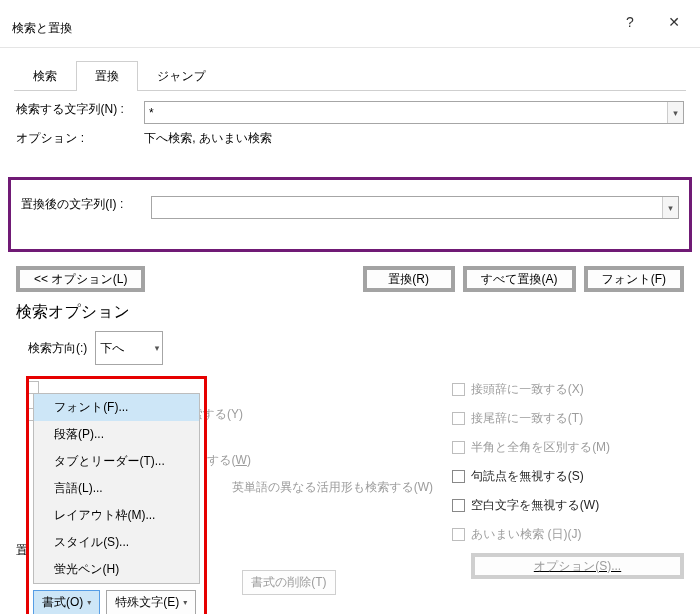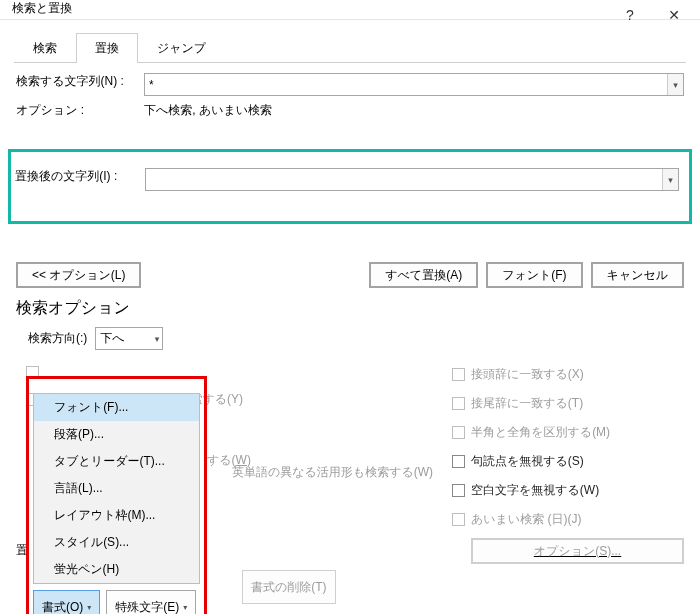--- a/index.html
+++ b/index.html
@@ -1,54 +1,54 @@
 <!DOCTYPE html>
 <html><head>
 <meta charset="utf-8">
 <style>
   * { box-sizing: border-box; font-family: "Meiryo UI", "Yu Gothic UI", sans-serif; }
   body { margin: 0; background: #fff; width: 700px; height: 614px; overflow: hidden; font-size: 12px; color: #000; }
-  .titlebar { height: 20px; background: #fff; display: flex; align-items: flex-start; padding: 0 4px 0 12px; border-bottom: 1px solid #e5e5e5; }
+  .titlebar { height: 48px; background: #fff; display: flex; align-items: flex-end; padding: 0 4px 10px 12px; border-bottom: 1px solid #e5e5e5; }
   .titlebar .title { flex: 1; font-size: 12px; }
   .titlebar .btn { width: 44px; height: 30px; display: flex; align-items: center; justify-content: center; font-size: 14px; color: #333; cursor: default; }
   .tabs { display: flex; align-items: flex-end; padding: 12px 14px 0 14px; }
   .tab { padding: 6px 18px; border: 1px solid transparent; border-bottom: none; font-size: 12px; cursor: default; position: relative; top: 1px; }
   .tab.active { border-color: #cfcfcf; background: #fff; }
   .tab-underline { border-bottom: 1px solid #cfcfcf; margin: 0 14px; }
   .form-area { padding: 10px 16px 0 16px; }
   .row { display: flex; align-items: flex-start; margin-bottom: 6px; }
   .lbl { width: 128px; font-size: 12px; }
   .field-wrap { flex: 1; position: relative; }
   .combo { width: 100%; height: 23px; border: 1px solid #a6a6a6; padding: 2px 18px 2px 4px; font-size: 12px; background: #fff; }
   .combo-btn { position: absolute; right: 1px; top: 1px; width: 16px; height: 21px; display:flex; align-items:center; justify-content:center; font-size:9px; color:#555; border-left:1px solid #ccc; background:#f5f5f5;}
-  .replace-box { margin: 30px 8px 34px 8px; border: 3px solid #14b8a6; padding: 16px 10px 24px 4px; }
+  .replace-box { margin: 30px 8px 10px 8px; border: 3px solid #701a75; padding: 16px 10px 24px 10px; }
   .replace-box .row .lbl{ width:130px;}
   .btnrow { display: flex; align-items: center; padding: 4px 16px; gap: 8px; }
   .push { margin-left: auto; }
-  .btn-std { height: 26px; border: 2px solid #a3a3a3; background: #fdfdfd; padding: 0 14px; font-size: 12px; min-width: 92px; cursor: default; display:flex; align-items:center; justify-content:center;}
+  .btn-std { height: 26px; border: 4px solid #a3a3a3; background: #fdfdfd; padding: 0 14px; font-size: 12px; min-width: 92px; cursor: default; display:flex; align-items:center; justify-content:center;}
   .btn-std.small{min-width:auto;}
   .section-label { padding: 6px 16px 2px 16px; font-size: 16px; }
   .dir-row { display: flex; align-items: center; padding: 6px 16px 6px 28px; gap: 8px; }
-  .select { height: 23px; border: 1px solid #a6a6a6; background:#fff; display:flex; align-items:center; padding:0 4px; width:68px; position:relative;}
+  .select { height: 34px; border: 1px solid #a6a6a6; background:#fff; display:flex; align-items:center; padding:0 4px; width:68px; position:relative;}
   .select .arrow{position:absolute;right:3px;font-size:9px;color:#555;}
   .checkgrid { display: flex; padding: 4px 16px 0 26px; }
   .col { flex: 1; }
   .col.right{flex:0 0 232px;}
   .chk { display: flex; align-items: center; gap: 6px; padding: 6px 0; font-size: 12px; color: #222; }
   .chk .box { width: 13px; height: 13px; border: 1px solid #888; background: #fff; flex-shrink:0;}
   .chk.disabled { color: #9c9c9c; }
   .chk.disabled .box { border-color: #bdbdbd; }
   .sub-opt-btn { margin-left: 19px; margin-top:4px;text-decoration:underline;}
   .popup-wrap{position:absolute; left:26px; top:376px; width:181px; border:3px solid #e60000; background:transparent; z-index:10; padding-bottom:4px;}
   .popup-clip{height:14px;}
   .popup-menu{ background:#f2f2f2; border:1px solid #bdbdbd; margin:0 4px;}
   .popup-item{ padding:5px 10px 5px 20px; font-size:12px; cursor:default;}
   .popup-item.hover{ background:#cde6f7;}
   .bottom-btns{ display:flex; gap:6px; padding:6px 0 0 4px;}
-  .btn-drop{ height:34px; border:1px solid #a6a6a6; background:#fdfdfd; padding:0 8px; font-size:12px; display:flex; align-items:center; gap:4px;}
+  .btn-drop{ height:25px; border:1px solid #a6a6a6; background:#fdfdfd; padding:0 8px; font-size:12px; display:flex; align-items:center; gap:4px;}
   .btn-drop.active{ background:#cde6f7; border-color:#569de5;}
   .btn-drop.disabled{ color:#9c9c9c; border-color:#cfcfcf;}
   .caret{font-size:8px; color:#555;}
   u{text-decoration: underline;}
 </style>
 </head>
 <body>
 
 <div class="titlebar">
   <div class="title">検索と置換</div>
@@ -83,23 +83,23 @@
     <div class="field-wrap">
       <input class="combo" value="" style="">
       <div class="combo-btn">▾</div>
     </div>
   </div>
 </div>
 
 <div class="btnrow">
   <div class="btn-std">&lt;&lt; オプション(L)</div>
   <div class="push"></div>
+  <div class="btn-std">置換(R)</div>
   <div class="btn-std">すべて置換(A)</div>
   <div class="btn-std">フォント(F)</div>
-  <div class="btn-std small" style="min-width:76px">キャンセル</div>
 </div>
 
 <div class="section-label">検索オプション</div>
 
 <div class="dir-row">
   <div>検索方向(:)</div>
   <div class="select">
     <span>下へ</span>
     <span class="arrow">▾</span>
   </div>

